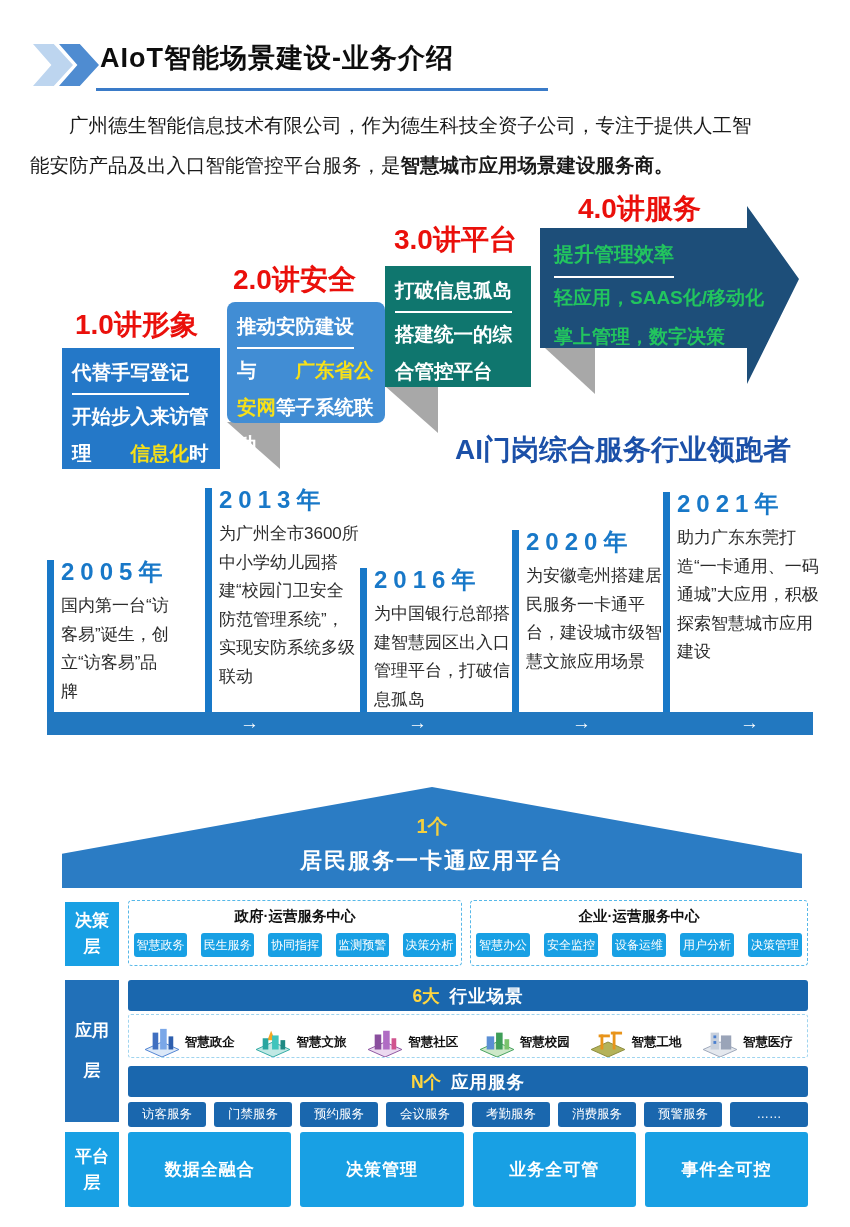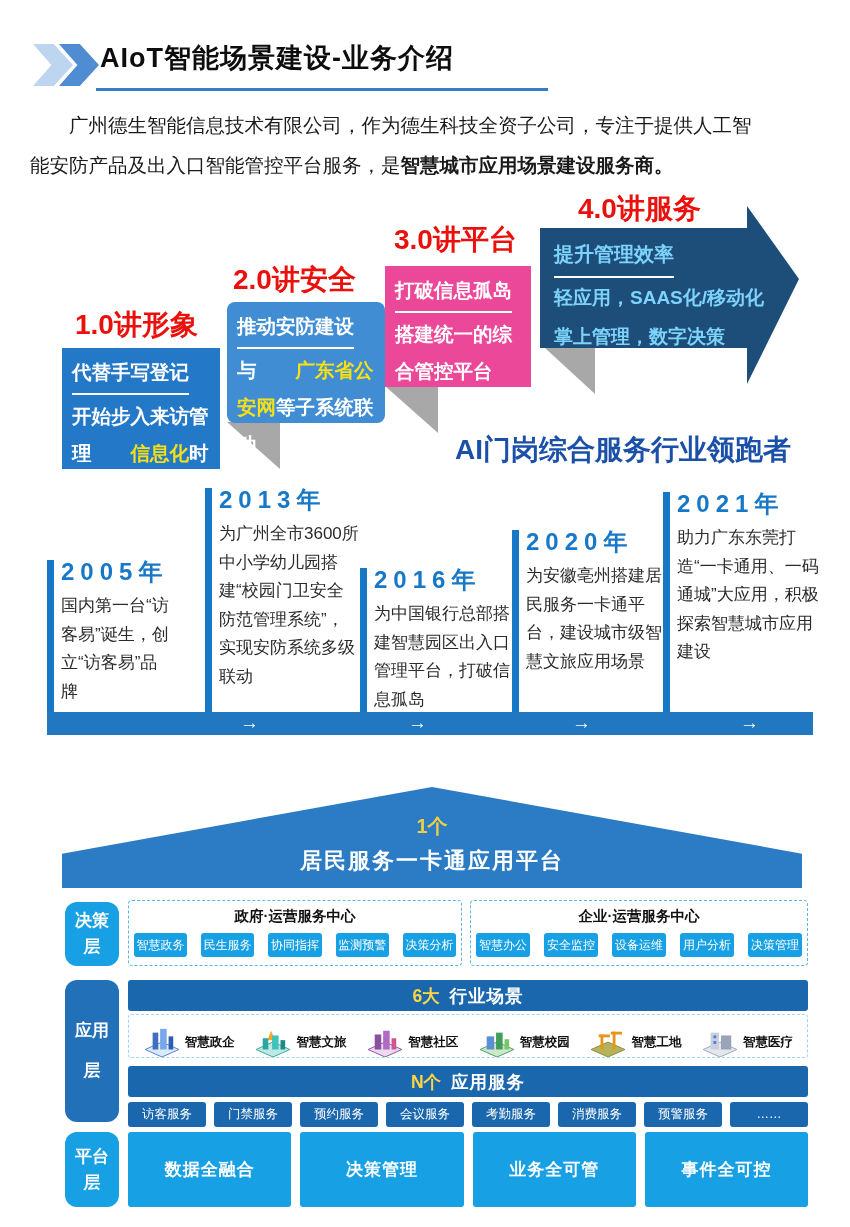--- a/index.html
+++ b/index.html
@@ -22,28 +22,28 @@
   .intro b{font-weight:bold;}
 
   
   .stage-title{position:absolute;font-size:28px;font-weight:bold;color:#ea100b;white-space:nowrap;}
   .stage-box{position:absolute;width:158px;height:121px;color:#fff;font-weight:bold;
              font-size:19.5px;line-height:37px;padding:6px 10px 0 10px;box-sizing:border-box;}
   .stage-box .hd{display:inline-block;border-bottom:2px solid #fff;padding-bottom:2px;margin-bottom:3px;}
   .hl{color:#f7e018;margin-left:39px;}
   .box1{left:62px;top:348px;background:#2478c8;}
   .box2{left:227px;top:302px;background:#418dd4;border-radius:8px;}
-  .box3{left:385px;top:266px;background:#ec4899;width:146px;}
+  .box3{left:385px;top:266px;background:#0f766e;width:146px;}
   .fold{position:absolute;background:#a8a8a8;clip-path:polygon(0 0,100% 0,100% 100%);}
   .fold2{left:227px;top:422px;width:53px;height:47px;}
   .fold3{left:385px;top:386px;width:53px;height:47px;}
   .fold4{left:545px;top:348px;width:50px;height:46px;}
   .arrow4{position:absolute;left:540px;top:203px;width:262px;height:184px;background:#1d4e79;
           clip-path:polygon(0 25px,207px 25px,207px 3px,259px 76px,207px 181px,207px 145px,0 145px);}
-  .arrow4 .inner{position:absolute;left:14px;top:32px;width:244px;color:#7dd3fc;font-weight:bold;
+  .arrow4 .inner{position:absolute;left:14px;top:32px;width:244px;color:#22c55e;font-weight:bold;
                  font-size:19px;line-height:39px;}
   .arrow4 .hd{display:inline-block;font-size:20px;border-bottom:2px solid #fff;padding-bottom:2px;}
 
   .slogan{position:absolute;left:455px;top:431px;font-size:28px;font-weight:bold;color:#1b50a8;white-space:nowrap;}
 
   
   .tcol{position:absolute;width:158px;}
   .tcol .vbar{position:absolute;left:0;top:4px;bottom:0;width:7px;background:#1878c8;}
   .tcol .year{margin-left:14px;font-size:24px;font-weight:bold;color:#1878c8;letter-spacing:6px;white-space:nowrap;}
   .tcol .desc{margin-left:14px;margin-top:4px;font-size:17px;line-height:28.5px;color:#2b2b2b;}
@@ -54,21 +54,21 @@
   .t5{left:663px;top:488px;height:224px;} .t5 .desc{width:142px;}
   .tbar{position:absolute;left:47px;top:712px;width:766px;height:23px;background:#2278c0;}
   .tbar .arr{position:absolute;top:0;height:23px;line-height:22px;color:#fff;font-size:19px;font-weight:bold;}
 
   
   .roof{position:absolute;left:62px;top:787px;width:740px;height:101px;background:#2b7cc4;
         clip-path:polygon(50% 0,100% 66%,100% 100%,0 100%,0 66%);text-align:center;}
   .roof .cnt{margin-top:26px;font-size:20px;font-weight:bold;color:#f3cf3f;}
   .roof .ttl{margin-top:6px;font-size:22px;font-weight:bold;color:#fff;letter-spacing:2px;}
 
-  .layer-label{position:absolute;left:65px;width:54px;border-radius:12px;color:#fff;font-weight:bold;
+  .layer-label{position:absolute;left:65px;width:54px;border-radius:0;color:#fff;font-weight:bold;
                font-size:17px;display:flex;align-items:center;justify-content:center;text-align:center;
                line-height:26px;box-sizing:border-box;padding:2px;}
   .azure{background:#18a0e4;}
   .deep{background:#2170b8;}
   .lbl-decision{top:902px;height:64px;}
   .lbl-app{top:980px;height:142px;line-height:40px;}
   .lbl-platform{top:1132px;height:75px;}
 
   .group{position:absolute;top:900px;height:66px;border:1.5px dashed #56b8e8;border-radius:4px;
          box-sizing:border-box;background:#fff;}

